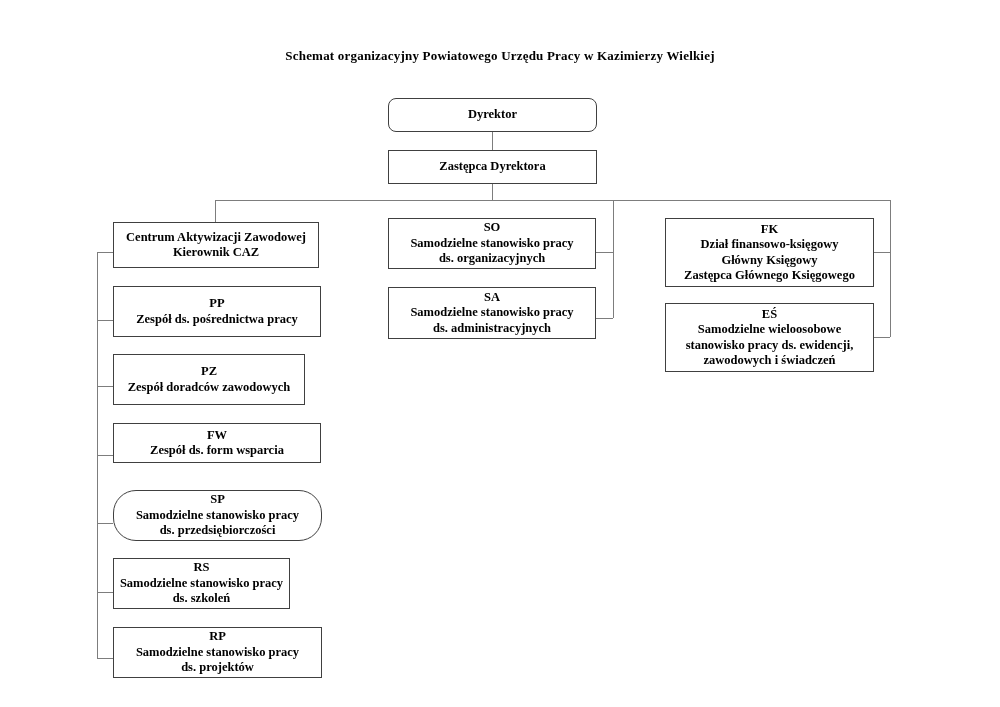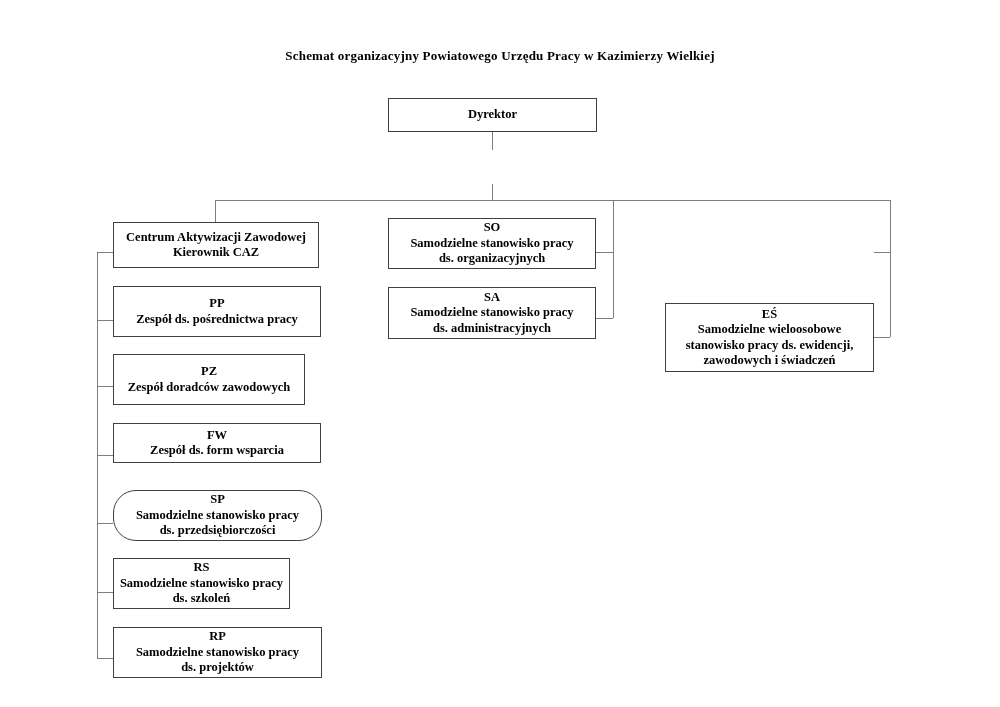--- a/index.html
+++ b/index.html
@@ -51,24 +51,27 @@
     background: var(--line, #7d7d7d);
   }
 </style>
 </head>
 <body>
 
 <div class="canvas">
 
   <div class="chart-title">Schemat organizacyjny Powiatowego Urzędu Pracy w Kazimierzy Wielkiej</div>
 
-  <div class="node" style="left:388px; top:98px;  width:209px; height:34px;">
+  <div class="node" style="left:388px; top:98px;  width:209px; height:34px;border-radius:8px;">
     <span class="ln">Dyrektor</span>
   </div>
 
+  <div class="node" style="left:388px; top:150px; width:209px; height:34px;">
+    <span class="ln">Zastępca Dyrektora</span>
+  </div>
 
   <div class="node" style="left:113px; top:222px; width:206px; height:46px;">
     <span class="ln">Centrum Aktywizacji Zawodowej</span>
     <span class="ln">Kierownik CAZ</span>
   </div>
 
   <div class="node" style="left:113px; top:286px; width:208px; height:51px;">
     <span class="ln">PP</span>
     <span class="ln">Zespół ds. pośrednictwa pracy</span>
   </div>
@@ -106,20 +109,26 @@
     <span class="ln">Samodzielne stanowisko pracy</span>
     <span class="ln">ds. organizacyjnych</span>
   </div>
 
   <div class="node" style="left:388px; top:287px; width:208px; height:52px;">
     <span class="ln">SA</span>
     <span class="ln">Samodzielne stanowisko pracy</span>
     <span class="ln">ds. administracyjnych</span>
   </div>
 
+  <div class="node" style="left:665px; top:218px; width:209px; height:69px;">
+    <span class="ln">FK</span>
+    <span class="ln">Dział finansowo-księgowy</span>
+    <span class="ln">Główny Księgowy</span>
+    <span class="ln">Zastępca Głównego Księgowego</span>
+  </div>
 
   <div class="node" style="left:665px; top:303px; width:209px; height:69px;">
     <span class="ln">EŚ</span>
     <span class="ln">Samodzielne wieloosobowe</span>
     <span class="ln">stanowisko pracy ds. ewidencji,</span>
     <span class="ln">zawodowych i świadczeń</span>
   </div>
 
   <div class="cline" style="left:492px; top:132px; width:1px; height:18px;"></div>
   <div class="cline" style="left:492px; top:184px; width:1px; height:16px;"></div>

